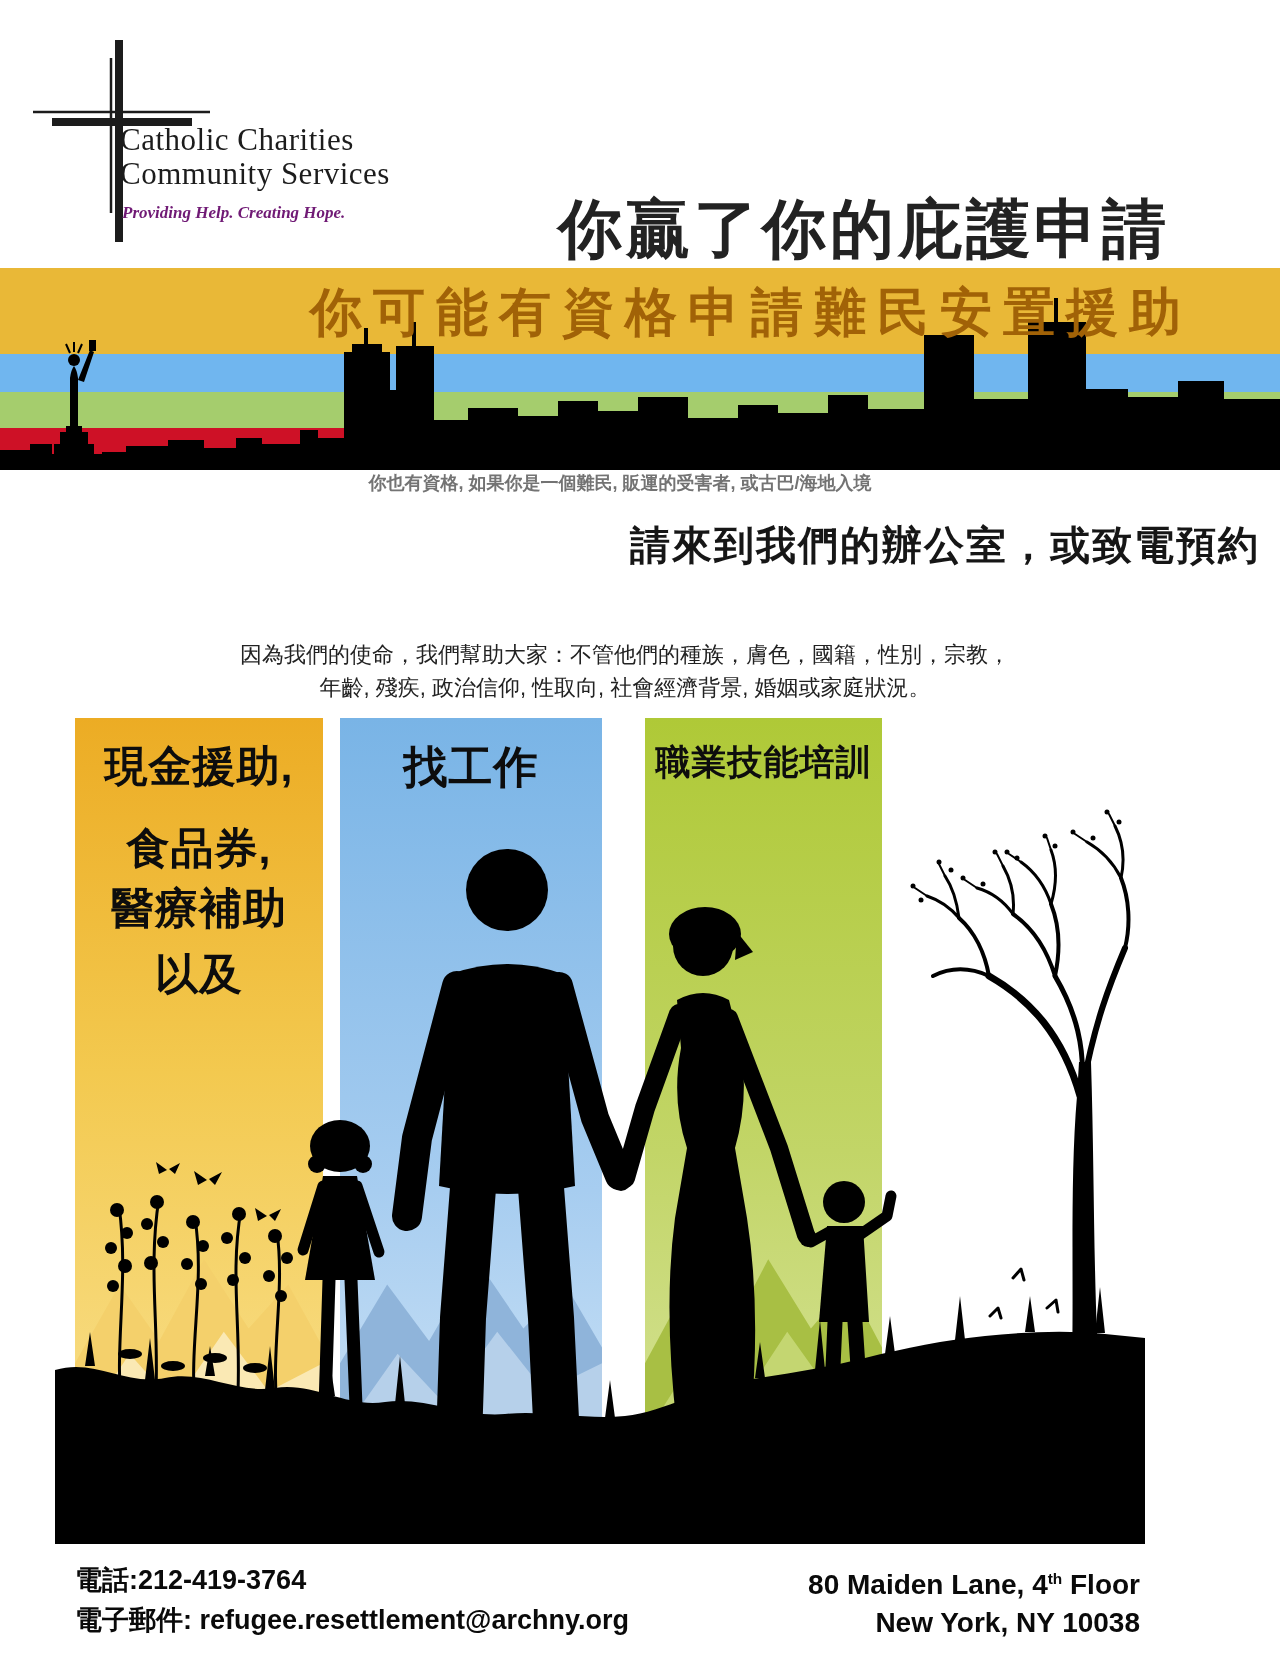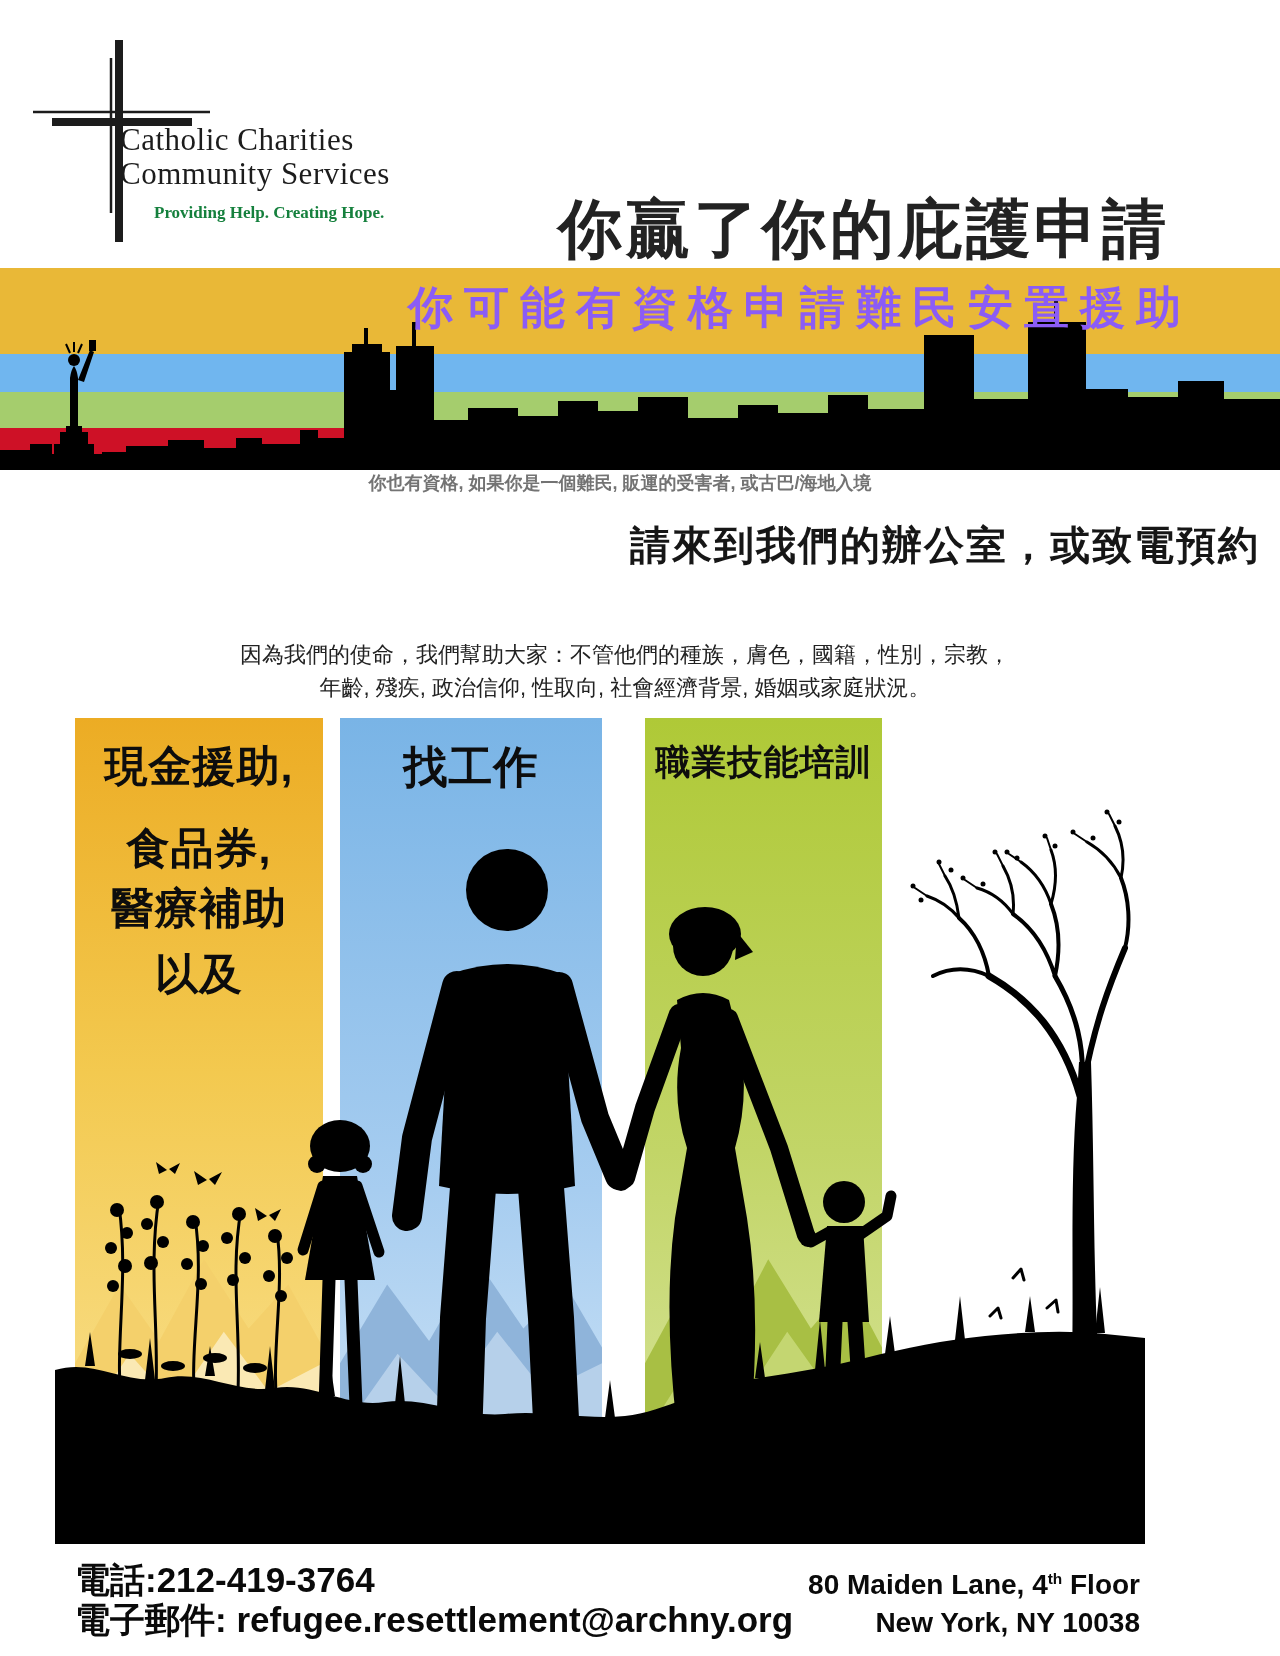--- a/index.html
+++ b/index.html
@@ -7,31 +7,31 @@
         font-family:"Liberation Sans",sans-serif;color:#111;overflow:hidden;}
 
   
   .logo{position:absolute;left:0;top:0;width:420px;height:260px;}
   .logo svg{position:absolute;left:0;top:0;}
   .org-line{position:absolute;left:120px;font-family:"Liberation Serif",serif;
             font-size:31px;color:#1c1c1c;letter-spacing:0.5px;white-space:nowrap;}
   .org1{top:122px;}
   .org2{top:156px;}
   .tagline{position:absolute;left:122px;top:203px;font-family:"Liberation Serif",serif;
-           font-weight:bold;font-size:17px;color:#15803d;white-space:nowrap;margin-left:32px;}
+           font-style:italic;font-weight:bold;font-size:17px;color:#701a75;white-space:nowrap;}
 
   
   .main-title{position:absolute;top:186px;right:110px;margin:0;font-size:64px;font-weight:700;
               letter-spacing:4px;color:#222;white-space:nowrap;}
 
   
   .banner{position:absolute;left:0;top:268px;width:1280px;height:202px;}
   .banner svg{display:block;width:1280px;height:202px;}
-  .banner-subtitle{position:absolute;top:10px;right:88px;font-size:45px;font-weight:700;
-                   letter-spacing:11px;color:#8b5cf6;white-space:nowrap;}
+  .banner-subtitle{position:absolute;top:10px;right:88px;font-size:52px;font-weight:700;
+                   letter-spacing:11px;color:#a16207;white-space:nowrap;}
 
   .note{position:absolute;left:0;top:471px;width:1240px;text-align:center;
         font-size:18px;font-weight:700;color:#737373;}
 
   .invite-heading{position:absolute;left:0;top:518px;width:1260px;margin:0;text-align:right;
                   font-size:40px;font-weight:700;letter-spacing:2px;color:#161616;}
 
   .mission{position:absolute;left:0;top:638px;width:1250px;margin:0;text-align:center;
            font-size:22px;font-weight:400;line-height:33px;color:#222;}
 
@@ -49,21 +49,21 @@
   .p4 .m1{fill:#c93a1d;} .p4 .m2{fill:#e2731f;}
   .plines{position:relative;padding-top:24px;text-align:center;font-weight:700;color:#0d0d0d;}
   .pl{font-size:44px;line-height:1.12;letter-spacing:1px;}
   .p1 .pl{font-size:43px;}
   .p3 .pl{font-size:35px;letter-spacing:1px;}
   .p1 .l1{margin-top:34px;} .p1 .l2{margin-top:18px;} .p1 .l3{margin-top:12px;}
   .sil{position:absolute;left:0;top:0;width:1090px;height:826px;}
   .sil .stroke{fill:none;stroke:#000;stroke-linecap:round;stroke-linejoin:round;}
 
   
-  .footer-left{position:absolute;left:75px;top:1560px;font-weight:700;font-size:35px;
+  .footer-left{position:absolute;left:75px;top:1560px;font-weight:700;font-size:27px;
                line-height:40px;color:#0a0a0a;white-space:nowrap;}
   .footer-right{position:absolute;right:140px;top:1560px;text-align:right;font-weight:700;
                 font-size:28px;line-height:38px;color:#0a0a0a;white-space:nowrap;}
   .footer-right sup{font-size:0.55em;}
 </style>
 </head>
 <body>
 
 <div class="page">
 

